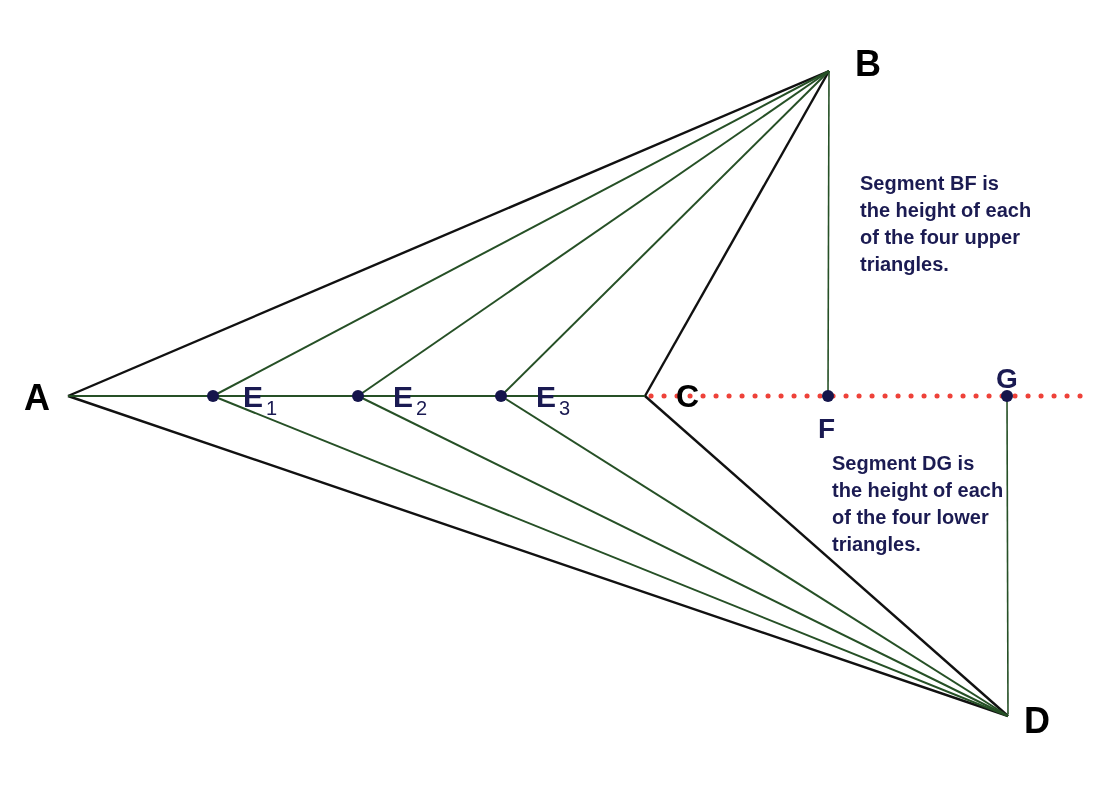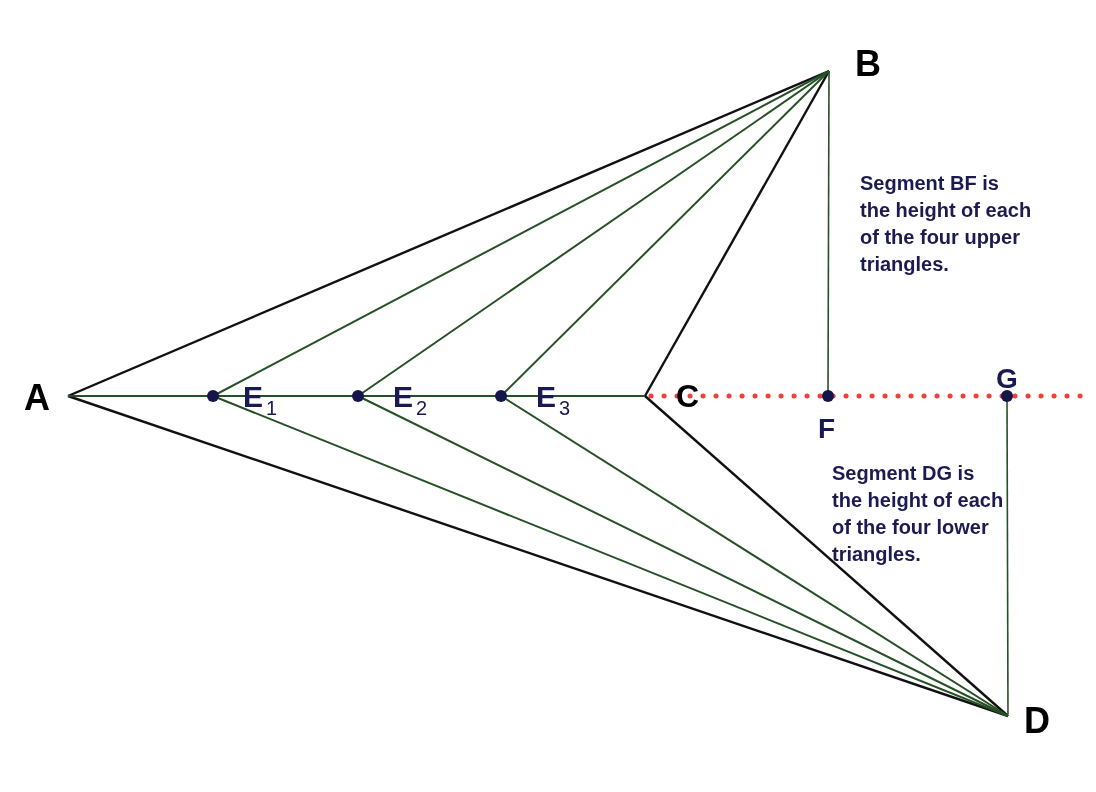--- a/index.html
+++ b/index.html
@@ -29,21 +29,21 @@
     position: absolute;
     font-family: "Liberation Sans", sans-serif;
     font-weight: bold;
     font-size: 20px;
     line-height: 27px;
     white-space: pre-line;
     color: #1b1b52;
     width: 240px;
   }
   .annotation.upper { left: 860px; top: 170px; }
-  .annotation.lower { left: 832px; top: 460px; }
+  .annotation.lower { left: 832px; top: 450px; }
 </style>
 </head>
 <body>
 
 <div class="canvas">
 
   <svg width="1096" height="792" viewBox="0 0 1096 792">
 
     <line x1="651" y1="396" x2="1085" y2="396" stroke-width="5" stroke-linecap="round" stroke-dasharray="0.1 12.9" fill="none" stroke="#ee4139"></line>
 

